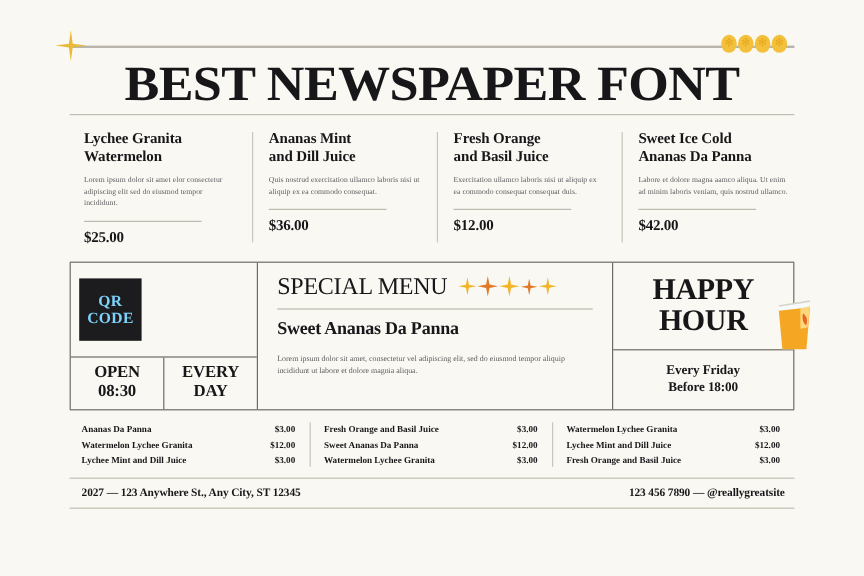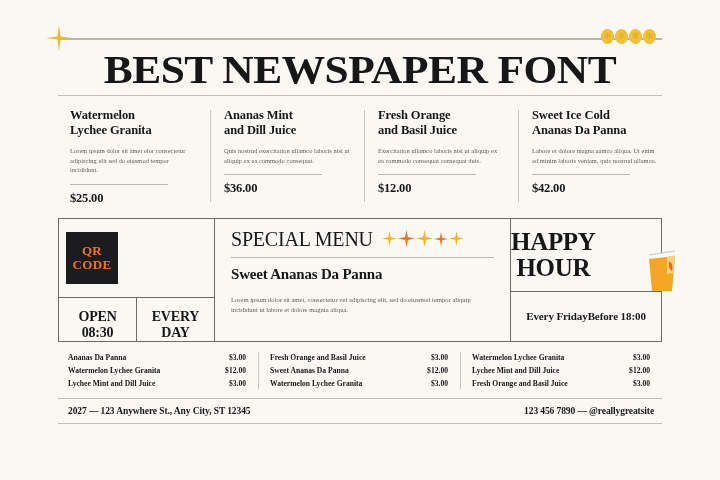--- a/index.html
+++ b/index.html
@@ -133,21 +133,21 @@
     flex: 0 0 78px;
     display: flex;
     align-items: center;
     padding: 0 7px;
     border-bottom: 1px solid #6e6b62;
   }
   .qr-box {
     width: 52px;
     height: 52px;
     background: #1c1c1e;
-    color: #f97316;
+    color: #7dd3fc;
     display: flex;
     flex-direction: column;
     align-items: center;
     justify-content: center;
     font-size: 13px;
     line-height: 14px;
     font-weight: 700;
     letter-spacing: 0.3px;
     flex: none;
   }
@@ -162,21 +162,21 @@
     font-size: 5.2px;
     line-height: 7.6px;
     color: #5d5d60;
     margin-top: 4px;
     text-align: center;
   }
   .hours-row { flex: 1; display: flex; }
   .hours-cell {
     flex: 1;
     display: flex;
-    align-items: flex-end;
+    align-items: center;
     justify-content: center;
     text-align: center;
     font-size: 14px;
     line-height: 16px;
     font-weight: 700;
     letter-spacing: -0.2px;
   }
   .hours-cell + .hours-cell { border-left: 1px solid #6e6b62; }
 
   .band-mid {
@@ -215,35 +215,35 @@
     width: 150px;
     border-right: 1px solid #6e6b62;
     position: relative;
     display: flex;
     flex-direction: column;
   }
   .hh-top {
     flex: 0 0 72px;
     display: flex;
     flex-direction: column;
-    align-items: flex-start;
+    align-items: center;
     justify-content: center;
     border-bottom: 1px solid #6e6b62;
   }
   .hh-title {
     font-size: 25px;
     line-height: 26px;
     font-weight: 700;
     text-align: center;
     letter-spacing: -0.3px;
   }
   .hh-bottom {
     flex: 1;
     display: flex;
-    flex-direction: row;
+    flex-direction: column;
     align-items: center;
     justify-content: center;
     text-align: center;
     font-size: 11px;
     line-height: 14px;
     font-weight: 700;
     letter-spacing: -0.1px;
   }
   .glass {
     position: absolute;
@@ -311,22 +311,22 @@
       <span class="dot">✻</span>
     </div>
   </div>
 
   <div class="title">BEST NEWSPAPER FONT</div>
   <div class="rule-thin"></div>
 
   <div class="cols">
     <div class="col">
       <div class="item-name">
+        <div>Lychee Granita</div>
         <div>Watermelon</div>
-        <div>Lychee Granita</div>
       </div>
       <div class="item-desc">Lorem ipsum dolor sit amet elor consectetur adipiscing elit sed do eiusmod tempor incididunt.</div>
       <div class="item-sep"></div>
       <div class="item-price">$25.00</div>
     </div>
     <div class="col">
       <div class="item-name">
         <div>Ananas Mint</div>
         <div>and Dill Juice</div>
       </div>

